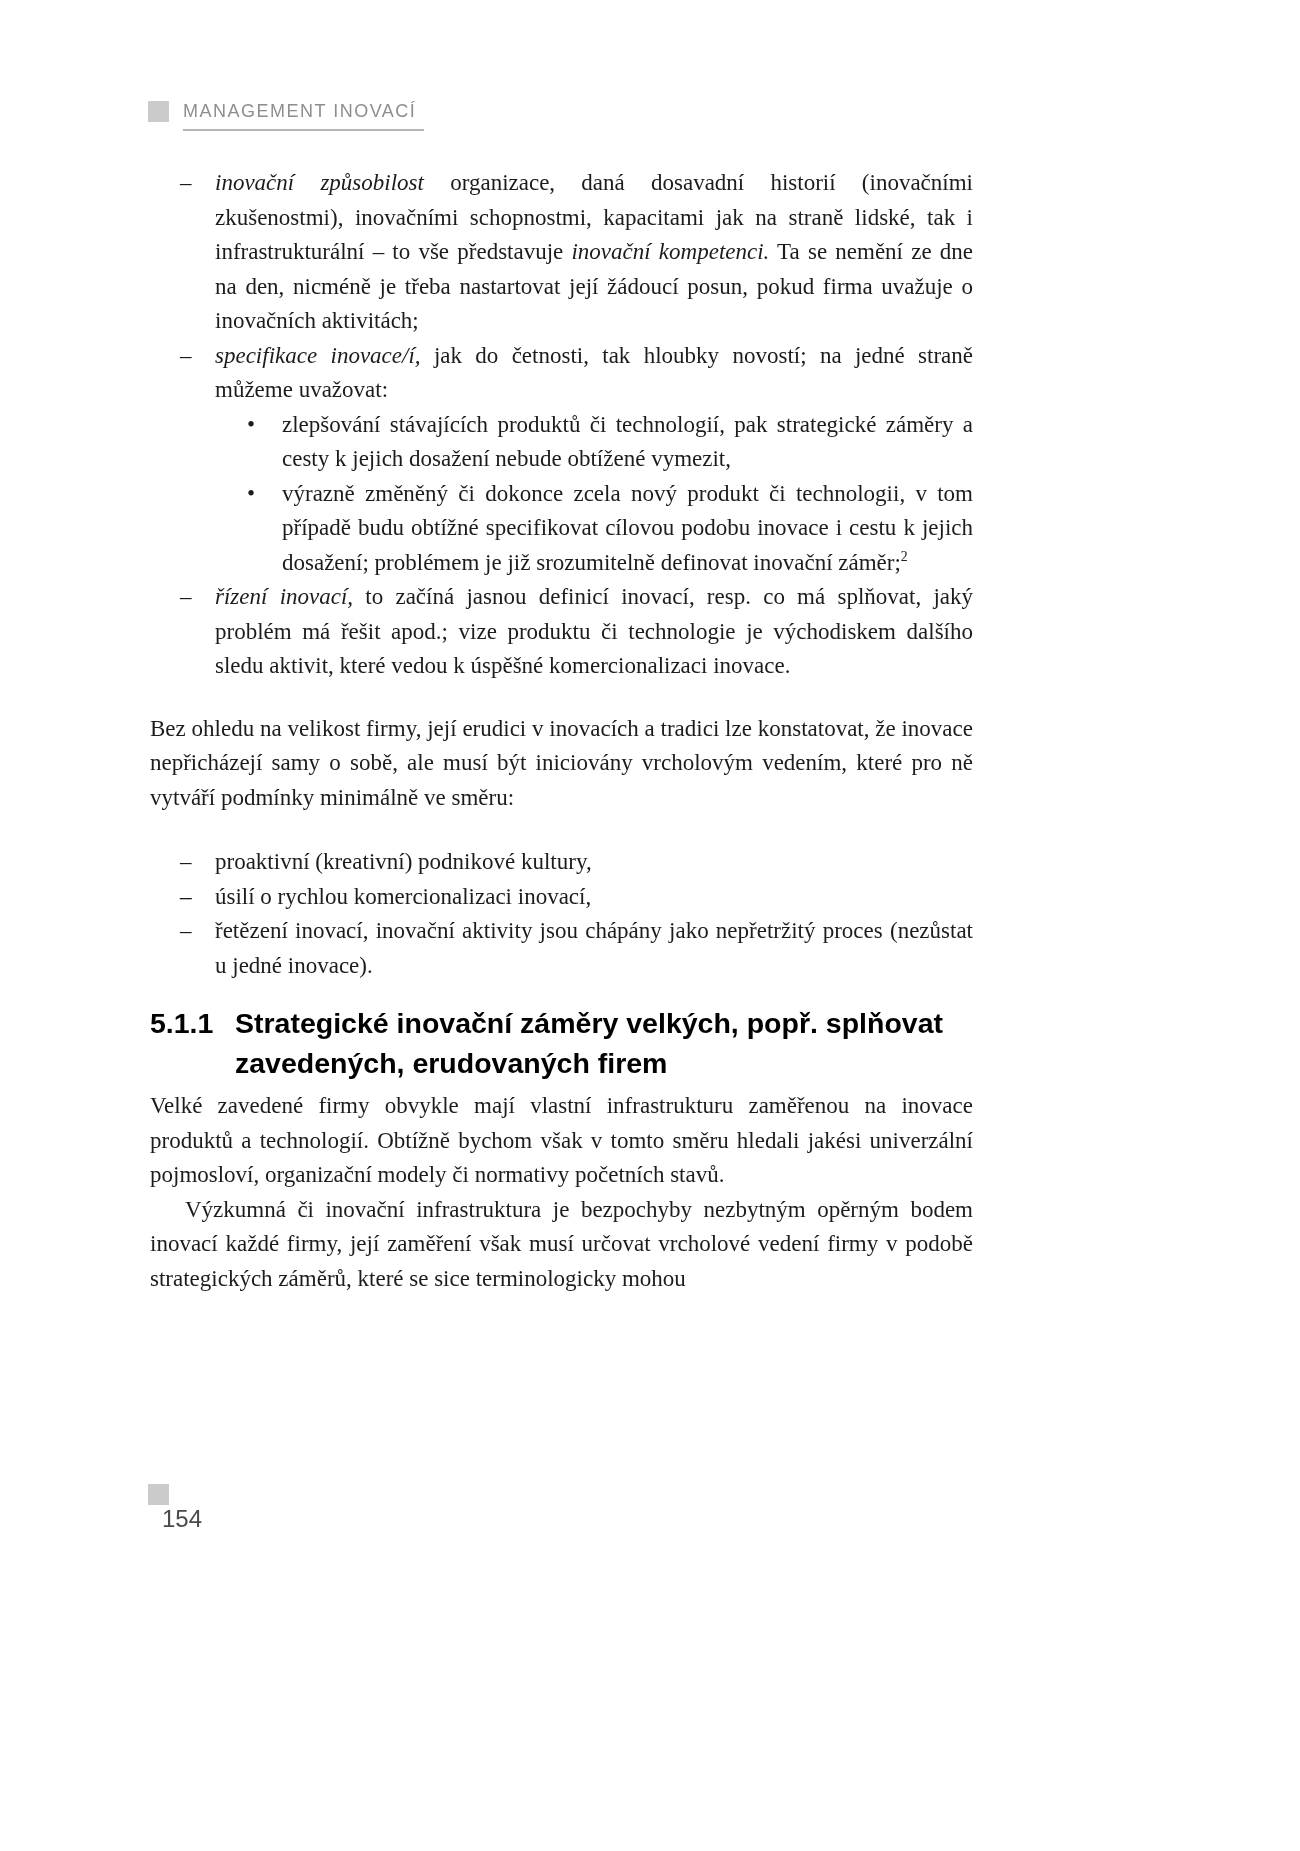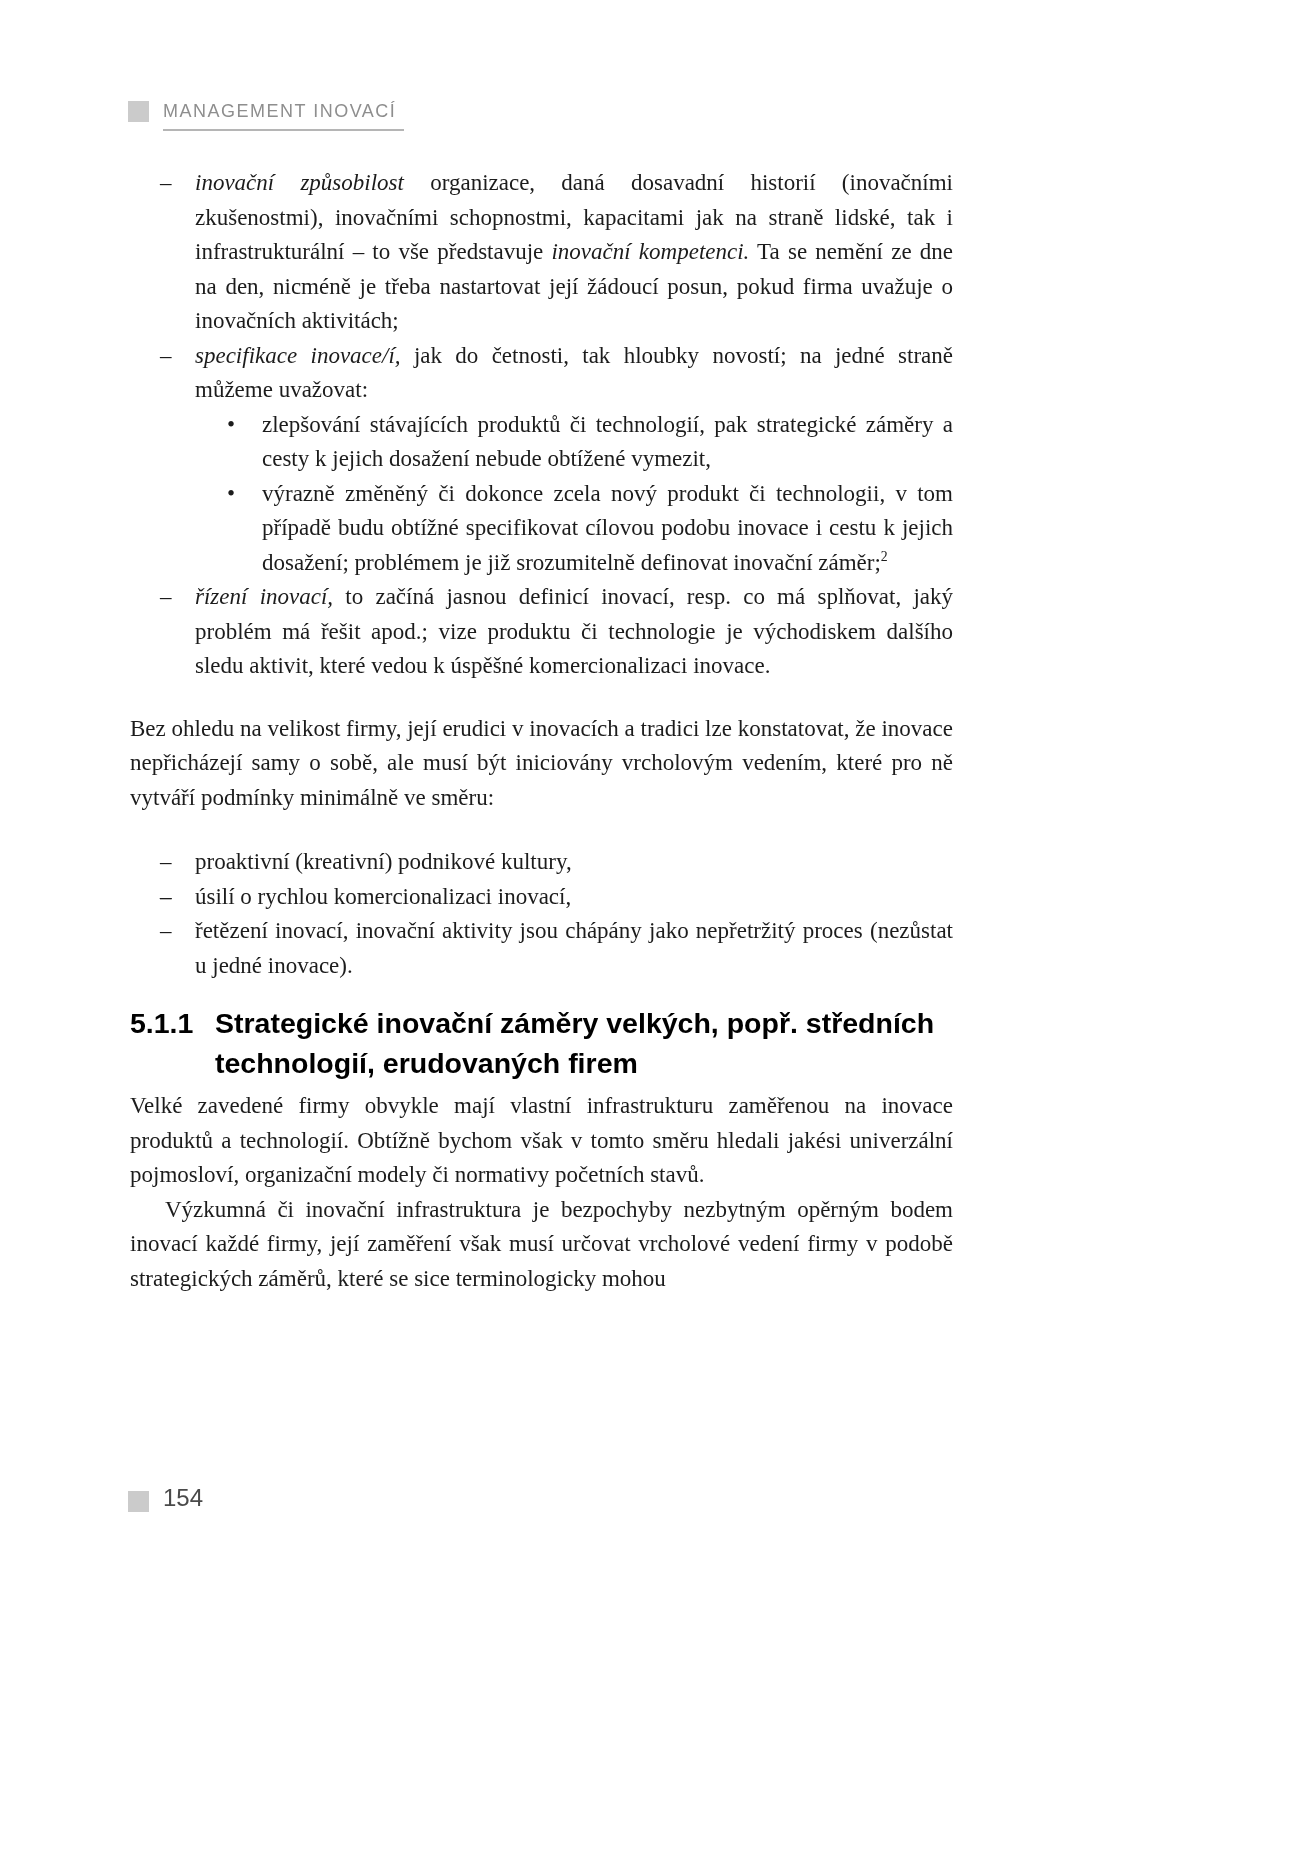--- a/index.html
+++ b/index.html
@@ -7,20 +7,21 @@
   body {
     font-family:"Liberation Serif", "DejaVu Serif", serif;
     color:#1c1c1c;
   }
   .page {
     position:relative;
     width:1108px;
     height:1851px;
     background:#ffffff;
     overflow:hidden;
+    margin-left:20px;
   }
   
   .page-header {
     position:absolute;
     left:128px; top:101px;
     display:flex;
     align-items:flex-start;
   }
   .sq {
     width:21px; height:21px;
@@ -70,21 +71,22 @@
   }
   .section-number { flex:0 0 85px; width:85px; }
   .section-title { flex:1 1 auto; }
   .para-tight { margin-top:6px; }
   .indent-first { text-indent:35px; margin-top:0; }
   
   .page-footer {
     position:absolute;
     left:128px; top:1484px;
     display:flex;
-    align-items:flex-end;
+    align-items:flex-start;
+    flex-direction:column;
   }
   .page-number {
     margin-left:14px;
     font-family:"Liberation Sans", "DejaVu Sans", sans-serif;
     font-size:24px;
     color:#4a4a4a;
   }
 </style>
 </head>
 <body>
@@ -138,21 +140,21 @@
         <span>úsilí o rychlou komercionalizaci inovací,</span>
       </div>
       <div class="dash-item">
         <span class="marker">–</span>
         <span>řetězení inovací, inovační aktivity jsou chápány jako nepřetržitý proces (nezůstat u jedné inovace).</span>
       </div>
     </div>
 
     <div class="section-heading">
       <span class="section-number">5.1.1</span>
-      <span class="section-title">Strategické inovační záměry velkých, popř. středních technologií, erudovaných firem</span>
+      <span class="section-title">Strategické inovační záměry velkých, popř. splňovat zavedených, erudovaných firem</span>
     </div>
 
     <div class="para-tight">Velké zavedené firmy obvykle mají vlastní infrastrukturu zaměřenou na inovace produktů a technologií. Obtížně bychom však v tomto směru hledali jakési univerzální pojmosloví, organizační modely či normativy početních stavů.</div>
 
     <div class="indent-first">Výzkumná či inovační infrastruktura je bezpochyby nezbytným opěrným bodem inovací každé firmy, její zaměření však musí určovat vrcholové vedení firmy v podobě strategických záměrů, které se sice terminologicky mohou</div>
 
   </div>
 
   <div class="page-footer">
     <span class="sq"></span>

